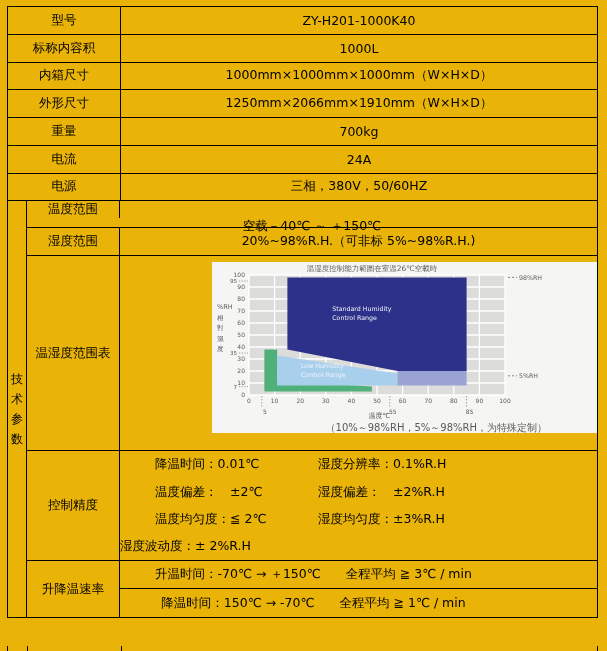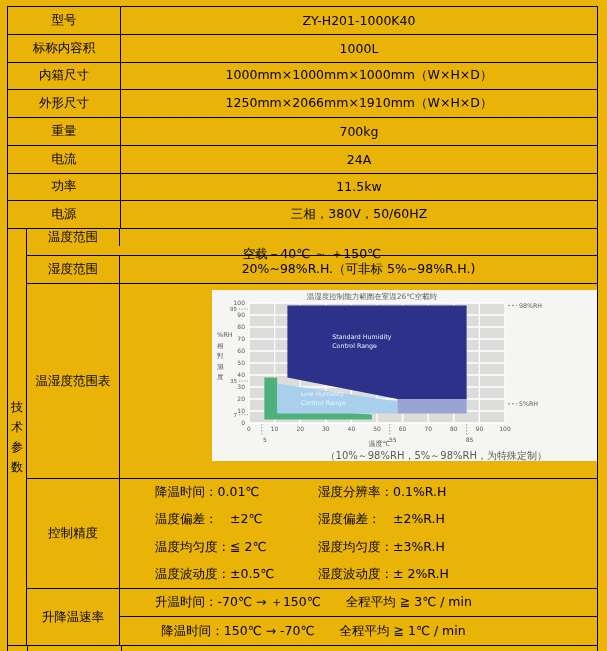--- a/index.html
+++ b/index.html
@@ -95,24 +95,20 @@
       <div class="lab">外形尺寸</div>
       <div class="val">1250mm×2066mm×1910mm（W×H×D）</div>
     </div>
     <div class="row toprow">
       <div class="lab">重量</div>
       <div class="val">700kg</div>
     </div>
     <div class="row toprow">
       <div class="lab">电流</div>
       <div class="val">24A</div>
-    </div>
-    <div class="row toprow">
-      <div class="lab">功率</div>
-      <div class="val">11.5kw</div>
     </div>
     <div class="row toprow">
       <div class="lab">电源</div>
       <div class="val">三相，380V，50/60HZ</div>
     </div>
 
     <div class="techwrap">
       <div class="techcol" id="techcol">
           <div>技</div>
           <div>术</div>
@@ -228,21 +224,20 @@
             </div>
             <div class="precline">
               <div class="pl">温度偏差：　±2℃</div>
               <div class="pr">湿度偏差：　±2%R.H</div>
             </div>
             <div class="precline">
               <div class="pl">温度均匀度：≦ 2℃</div>
               <div class="pr">湿度均匀度：±3%R.H</div>
             </div>
             <div class="precline">
-              <div class="pl">温度波动度：±0.5℃</div>
               <div class="pr">湿度波动度：± 2%R.H</div>
             </div>
           </div>
         </div>
 
         <div class="trow" style="height:56px">
           <div class="tlab">升降温速率</div>
           <div class="rampcell">
             <div class="ramprow">升温时间：-70℃ → ＋150℃　　全程平均 ≧ 3℃ / min</div>
             <div class="ramprow">降温时间：150℃ → -70℃　　全程平均 ≧ 1℃ / min</div>

